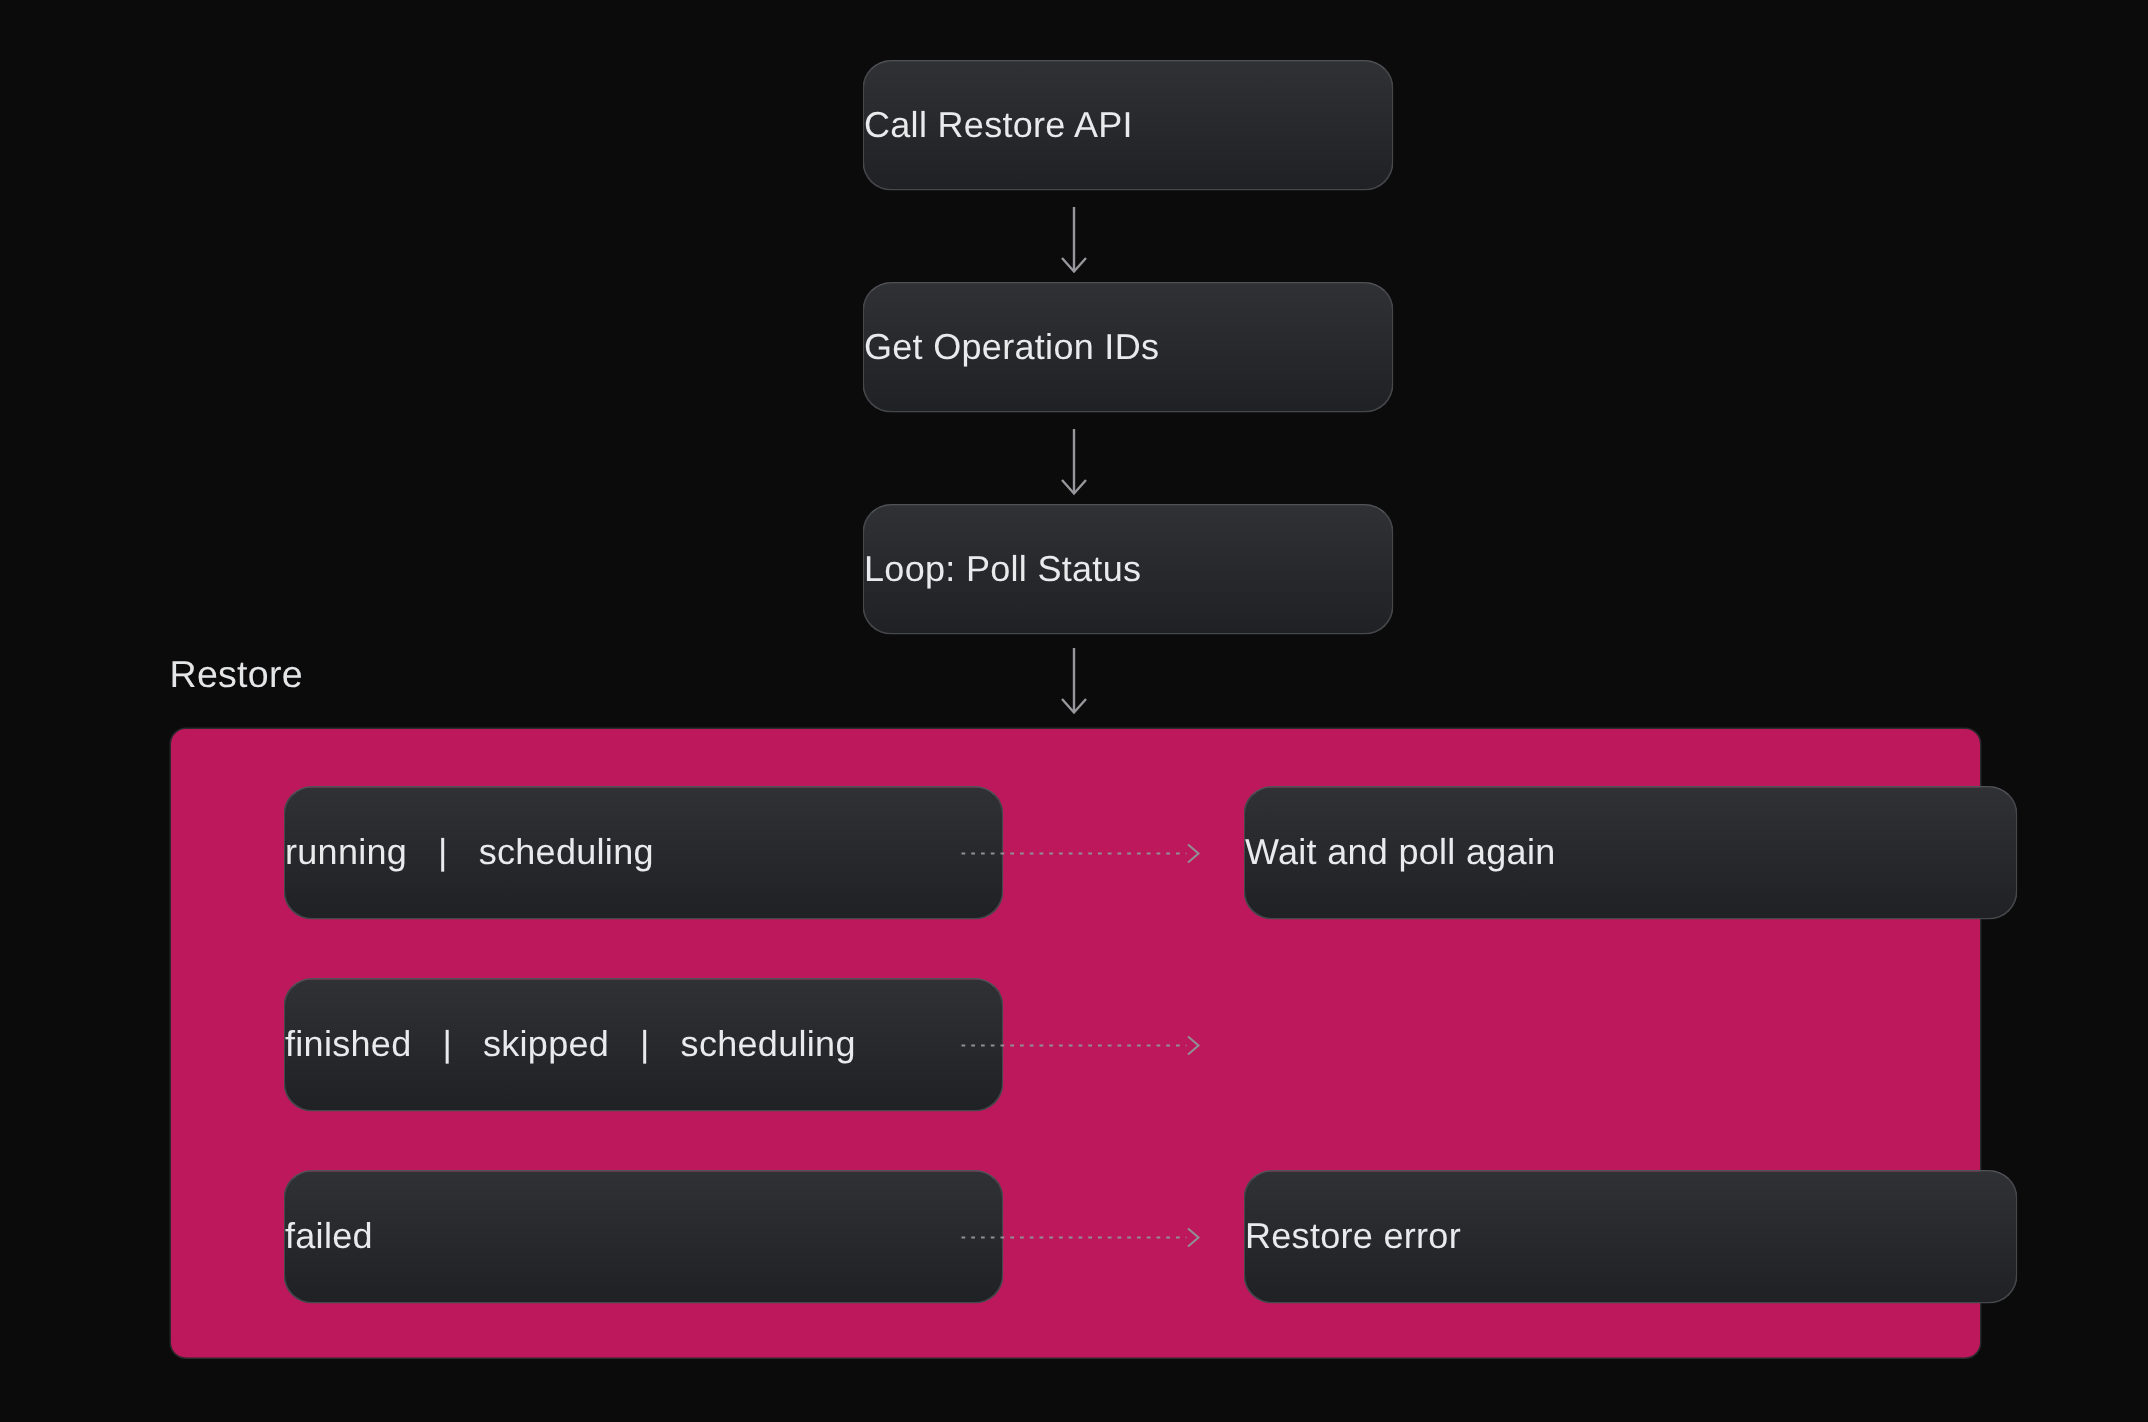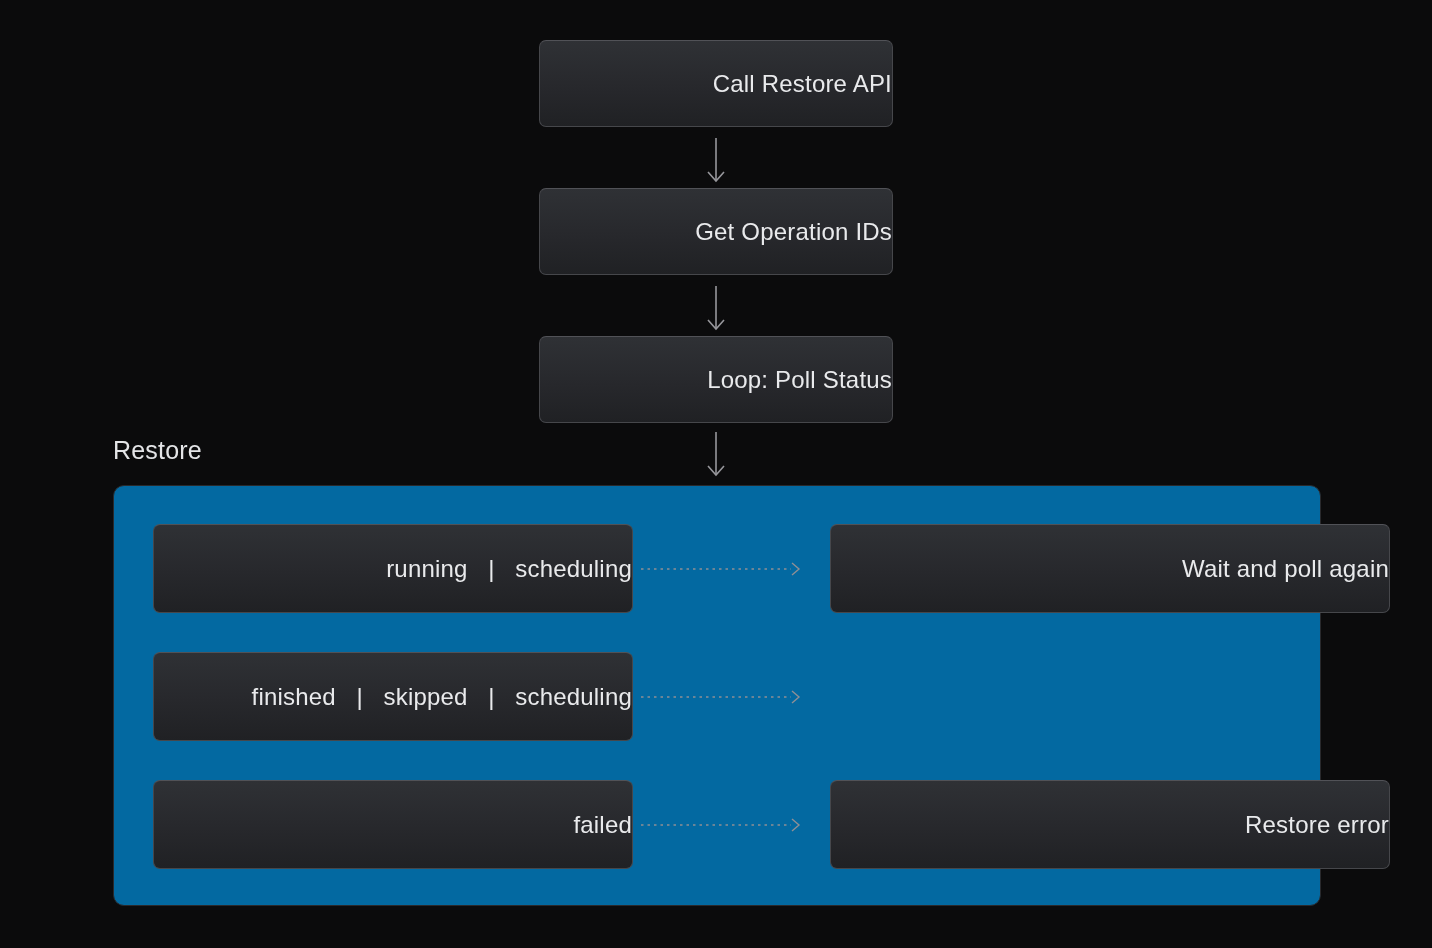--- a/index.html
+++ b/index.html
@@ -11,55 +11,56 @@
     position: relative;
     width: 1432px;
     height: 948px;
     background: #0b0b0c;
     font-family: "Liberation Sans", "DejaVu Sans", sans-serif;
     overflow: hidden;
   }
   .node {
     position: absolute;
     box-sizing: border-box;
-    border-radius: 7px;
+    border-radius: 19px;
     border: 1px solid #46474b;
     border-top-color: #515257;
     background: linear-gradient(180deg, #2f3135 0%, #27282c 55%, #202124 100%);
     color: #e9eaec;
     font-size: 24px;
     display: flex;
     align-items: center;
-    justify-content: flex-end;
+    justify-content: flex-start;
     white-space: pre;
     letter-spacing: 0.2px;
+    margin-left: 36px;
   }
   .flow-node { left: 539px; width: 354px; height: 87px; }
   .varrow { position: absolute; left: 702px; width: 28px; height: 48px; }
   .states-label {
     position: absolute;
     left: 113px;
     top: 436px;
     color: #e4e5e7;
     font-size: 25px;
     letter-spacing: 0.2px;
   }
   .states-container {
     position: absolute;
     left: 113px;
     top: 485px;
     width: 1208px;
     height: 421px;
     box-sizing: border-box;
     border: 1px solid #29292c;
     border-radius: 11px;
-    background: #0369a1;
+    background: #be185d;
   }
   .state-node { left: 39px; width: 480px; height: 89px; }
-  .outcome-node { left: 716px; width: 560px; height: 89px; }
+  .outcome-node { left: 679px; width: 516px; height: 89px; }
   .row-top-0 { top: 38px; }
   .row-top-1 { top: 166px; }
   .row-top-2 { top: 294px; }
   .harrow { position: absolute; left: 525px; width: 164px; height: 18px; }
   .harrow-top-0 { top: 74px; }
   .harrow-top-1 { top: 202px; }
   .harrow-top-2 { top: 330px; }
   svg { display: block; }
 </style>
 </head>

